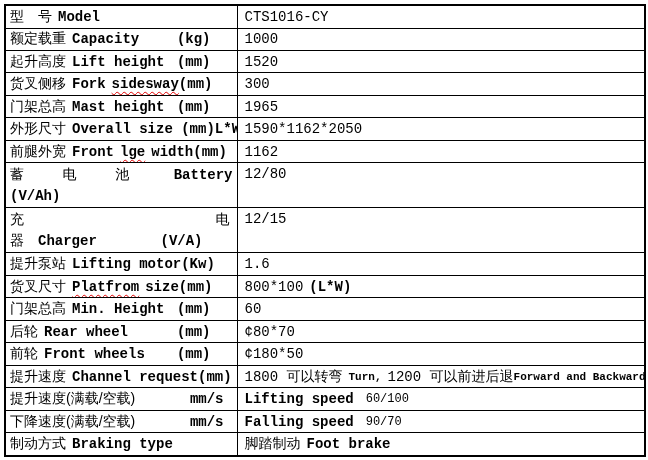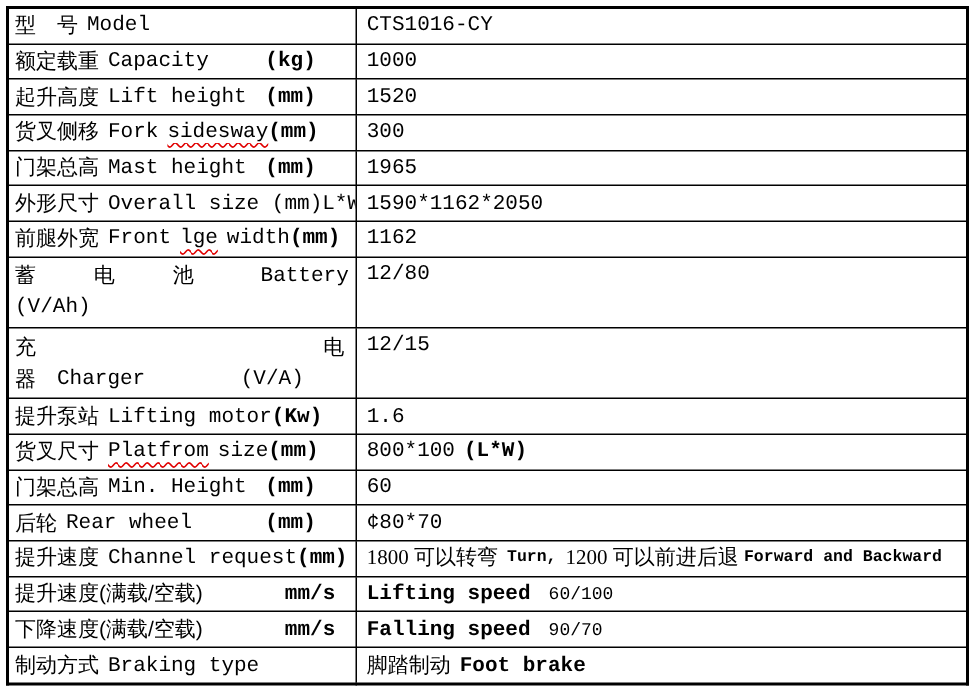--- a/index.html
+++ b/index.html
@@ -7,34 +7,34 @@
   table.spec{
     position:absolute;left:4px;top:4px;width:640px;height:453px;
     border-collapse:collapse;table-layout:fixed;
     border:2px solid #000;
   }
   td{border:1.5px solid #000;padding:0;vertical-align:middle;overflow:hidden;}
   tr.h1 td{height:21px;}
   tr.h2 td{height:43px;}
   .lcell .cflex{display:flex;align-items:center;padding-left:4px;}
   .zh{font-size:14px;white-space:pre;font-family:"Liberation Sans",sans-serif;}
-  .en{font-size:14px;font-weight:normal;margin-left:6px;white-space:pre;
+  .en{font-size:14px;font-weight:bold;margin-left:6px;white-space:pre;
       font-family:"Liberation Mono","DejaVu Sans Mono",monospace;}
   .sq{text-decoration:underline wavy #e00000;text-decoration-thickness:1px;text-underline-offset:3px;}
   .unit{font-size:14px;font-weight:bold;margin-left:auto;margin-right:26px;white-space:pre;
         font-family:"Liberation Mono","DejaVu Sans Mono",monospace;text-align:center;}
   .unit-tight{margin-right:13px;}
   .vcell{padding-left:7px;font-size:14px;
          font-family:"Liberation Mono","DejaVu Sans Mono",monospace;}
   .vcell .cflex{display:flex;align-items:center;}
   .vtop{vertical-align:top;}
   .vtop .vline{line-height:21px;padding-top:1px;}
   .vb{font-weight:bold;white-space:pre;}
   .vnum{font-size:12px;margin-left:12px;}
-  .vzh{font-family:Liberation Serif, serif;white-space:pre;}
+  .vzh{font-family:Liberation Mono, monospace;white-space:pre;}
   .vb-small{font-size:11px;font-weight:bold;white-space:pre;}
   .gap6{margin-left:6px;}
   .line{display:flex;align-items:center;height:21px;padding-left:4px;}
   .spread{justify-content:space-between;}
   .pr4{padding-right:4px;}
   .pr7{padding-right:7px;}
   .charger-unit{margin-left:auto;margin-right:34px;}
   .flushright{margin-left:auto;margin-right:16px;}
 </style>
 </head>
@@ -247,20 +247,34 @@
       <span class="unit">(mm)</span>
     </div>
         </td>
     <td class="vcell">
           <div class="cflex">
       <span>¢80*70</span>
     </div>
         </td>
   </tr>
 
+  <tr class="h1">
+    <td class="lcell">
+          <div class="cflex">
+      <span class="zh">前轮</span>
+      <span class="en">Front wheels</span>
+      <span class="unit">(mm)</span>
+    </div>
+        </td>
+    <td class="vcell">
+          <div class="cflex">
+      <span>¢180*50</span>
+    </div>
+        </td>
+  </tr>
 
   <tr class="h1">
     <td class="lcell">
           <div class="cflex">
       <span class="zh">提升速度</span>
       <span class="en">Channel request</span>
       <span class="unit">(mm)</span>
     </div>
         </td>
     <td class="vcell">

